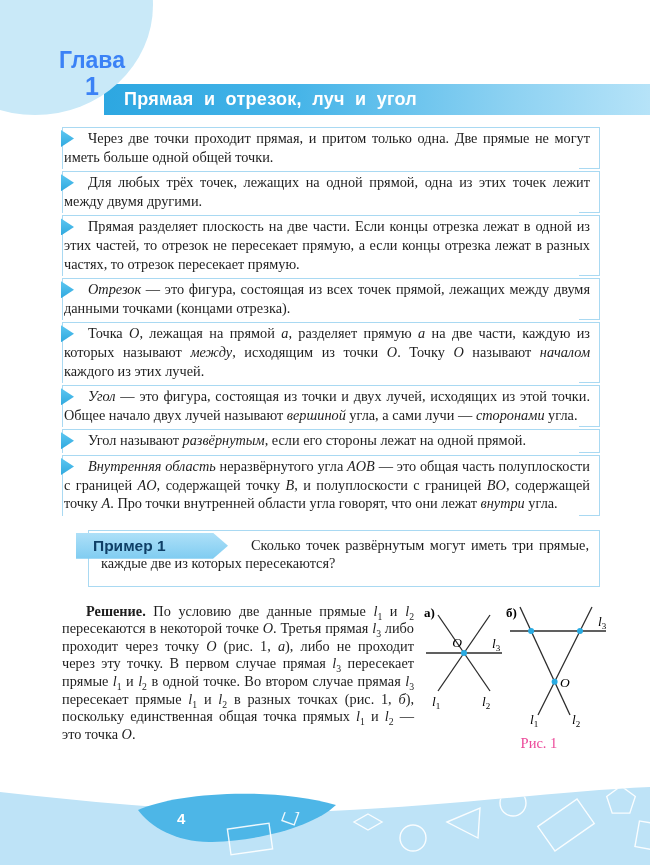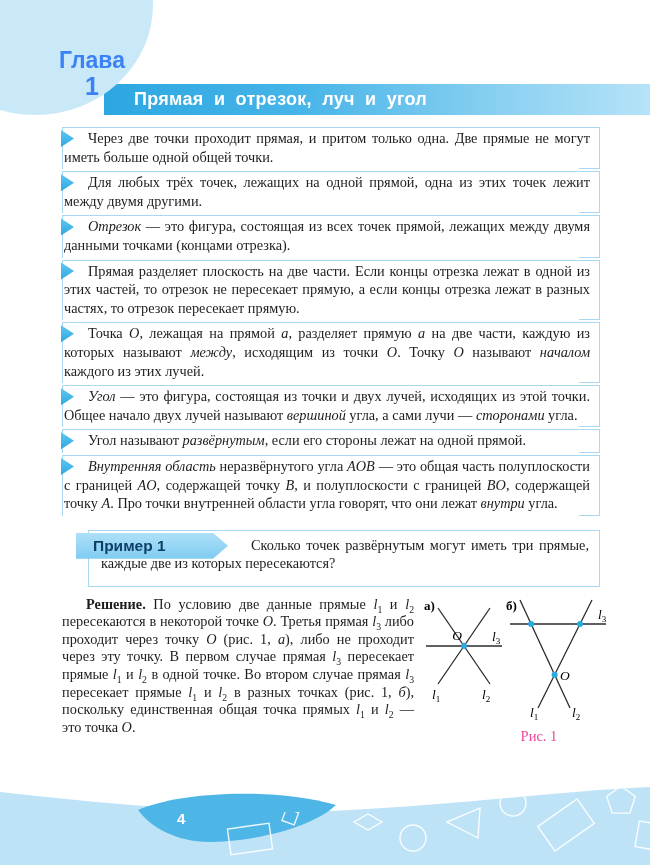--- a/index.html
+++ b/index.html
@@ -11,21 +11,21 @@
   
   .fold{
     position:absolute; left:104px; top:85px; width:36px; height:30px;
     background:#1b84c0; clip-path:polygon(0 0,100% 0,0 100%);
   }
   .title-bar{
     position:absolute; left:104px; top:84px; right:0; height:31px;
     background:linear-gradient(90deg,#2da7e1 0%,#45b4e8 35%,#8ed2f2 75%,#b6e3f8 100%);
   }
   .title-bar .t{
-    display:block; padding-left:30px; line-height:31px;
+    display:block; padding-left:20px; line-height:31px;
     font-family:"Liberation Sans", sans-serif; font-weight:bold;
     font-size:18px; color:#ffffff; letter-spacing:.3px; word-spacing:5px;
   }
   .bubble{
     position:absolute; left:-83px; top:-105px; width:236px; height:220px;
     border-radius:50%; background:#c9e9f8;
   }
   .chapter{
     position:absolute; left:40px; top:48px; width:104px; text-align:center;
     font-family:"Liberation Sans", sans-serif; font-weight:bold; color:#3b82f6;
@@ -57,21 +57,21 @@
   }
   .badge{
     position:absolute; left:-13px; top:2px; height:26px; width:152px;
     background:linear-gradient(180deg,#aee0f8,#7fccf1);
     clip-path:polygon(0 0,calc(100% - 15px) 0,100% 50%,calc(100% - 15px) 100%,0 100%);
     font-family:"Liberation Sans", sans-serif; font-weight:bold;
     font-size:15.5px; color:#0f3f66; line-height:26px; text-indent:17px;
   }
   .qtext{text-indent:150px;}
   
-  .solution{display:flex; gap:8px; margin-top:9px; width:556px;}
+  .solution{display:flex; gap:8px; margin-top:16px; width:556px;}
   .sol{flex:0 0 352px;}
   .sol p{line-height:17.6px; text-indent:24px;}
   .figure{flex:1; position:relative;}
   .panels{display:flex; gap:2px; align-items:flex-start;}
   .figure .cap{
     margin-top:6px; text-align:center; color:#ec4899; font-size:14.5px;
     padding-left:38px;
   }
   .fig-label{font-weight:bold; font-size:13px; font-family:"Liberation Serif",serif;}
   .fig-it{font-style:italic; font-size:13.5px; font-family:"Liberation Serif",serif;}
@@ -96,24 +96,24 @@
 
   <div class="content">
 
     <section class="rule">
         <p>Через две точки проходит прямая, и притом только одна. Две прямые не могут иметь больше одной общей точки.</p>
       </section>
     <section class="rule">
         <p>Для любых трёх точек, лежащих на одной прямой, одна из этих точек лежит между двумя другими.</p>
       </section>
     <section class="rule">
-        <p><i>Отрезок</i> — это фигура, состоящая из всех точек прямой, лежащих между двумя данными точками (концами отрезка).</p>
+        <p>Прямая разделяет плоскость на две части. Если концы отрезка лежат в одной из этих частей, то отрезок не пересекает прямую, а если концы отрезка лежат в разных частях, то отрезок пересекает прямую.</p>
       </section>
     <section class="rule">
-        <p>Прямая разделяет плоскость на две части. Если концы отрезка лежат в одной из этих частей, то отрезок не пересекает прямую, а если концы отрезка лежат в разных частях, то отрезок пересекает прямую.</p>
+        <p><i>Отрезок</i> — это фигура, состоящая из всех точек прямой, лежащих между двумя данными точками (концами отрезка).</p>
       </section>
     <section class="rule">
         <p>Точка <i>O</i>, лежащая на прямой <i>a</i>, разделяет прямую <i>a</i> на две части, каждую из которых называют <i>между</i>, исходящим из точки <i>O</i>. Точку <i>O</i> называют <i>началом</i> каждого из этих лучей.</p>
       </section>
     <section class="rule">
         <p><i>Угол</i> — это фигура, состоящая из точки и двух лучей, исходящих из этой точки. Общее начало двух лучей называют <i>вершиной</i> угла, а сами лучи — <i>сторонами</i> угла.</p>
       </section>
     <section class="rule">
         <p>Угол называют <i>развёрнутым</i>, если его стороны лежат на одной прямой.</p>
       </section>

